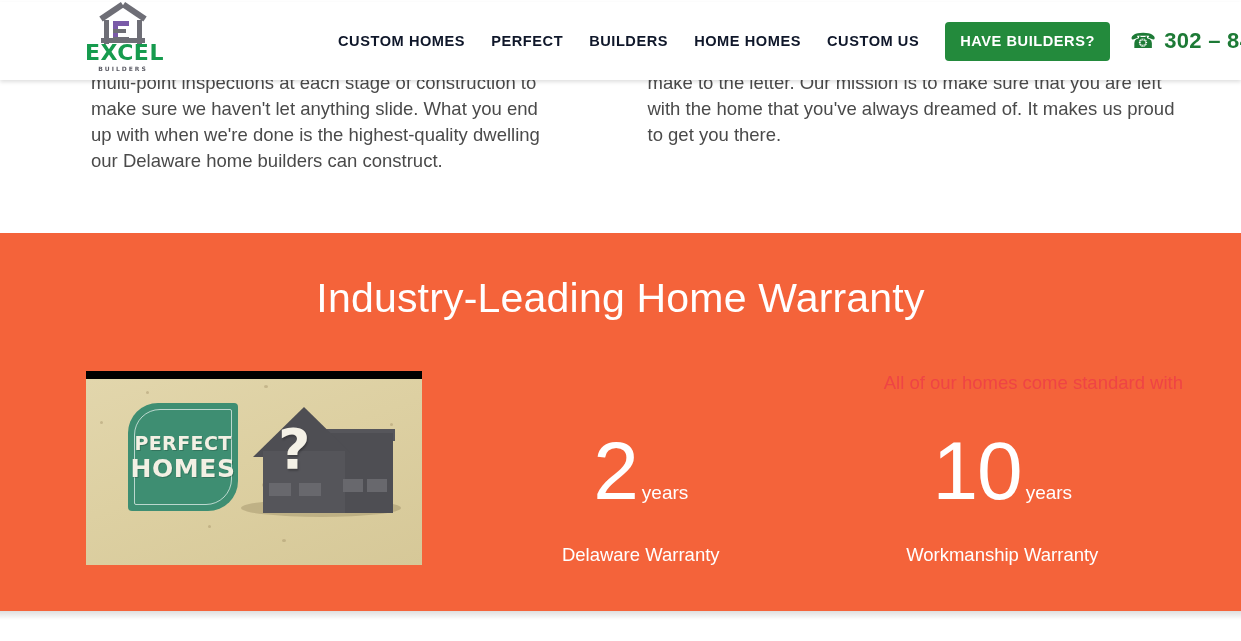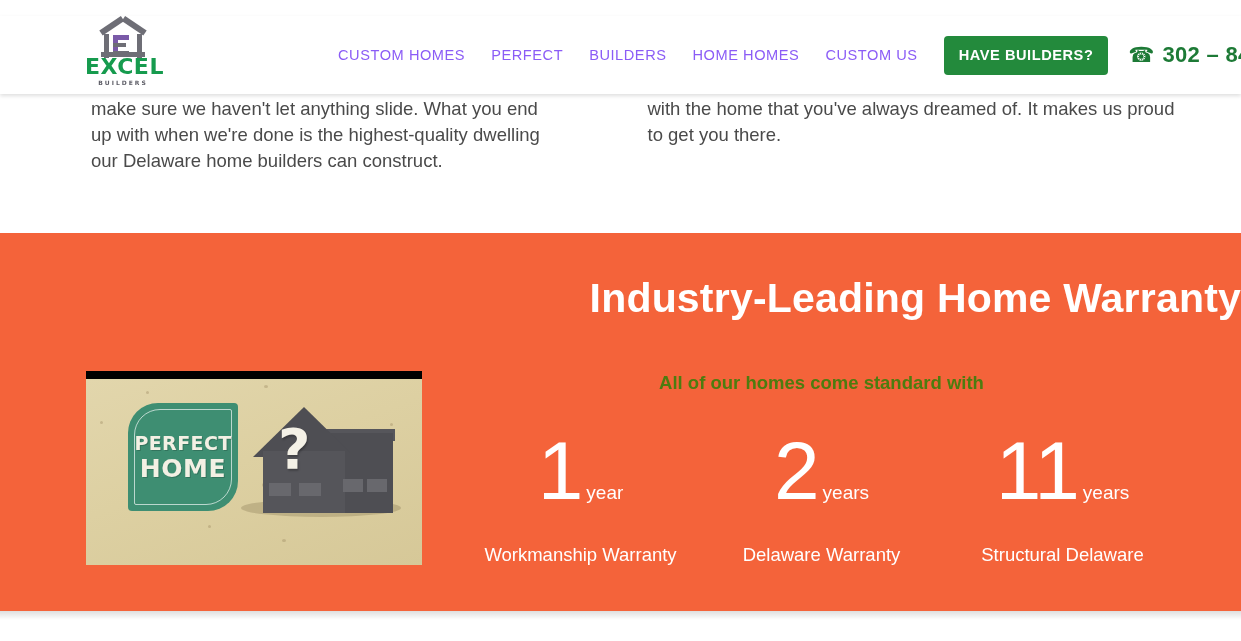--- a/index.html
+++ b/index.html
@@ -51,24 +51,24 @@
     width: 1241px;
     height: 378px;
     background: #f4633a;
   }
 
   .warranty-title {
     position: absolute;
     top: 272px;
     left: 0;
     width: 1241px;
-    text-align: right;
+    text-align: center;
     font-size: 41px;
     line-height: 52px;
-    font-weight: 700;
+    font-weight: 400;
     color: #ffffff;
     letter-spacing: 0.2px;
   }
 
   
   .video-wrap {
     position: absolute;
     top: 371px;
     left: 81px;
     width: 341px;
@@ -193,25 +193,25 @@
     background: rgba(150,130,90,0.35);
     border-radius: 50%;
   }
 
   
   .stats-lead {
     position: absolute;
     top: 371px;
     left: 460px;
     width: 723px;
-    text-align: center;
-    color: #4d7c0f;
+    text-align: right;
+    color: #ef4444;
     font-size: 18.5px;
     line-height: 24px;
-    font-weight: 700;
+    font-weight: 400;
   }
   .stats-row {
     position: absolute;
     top: 425px;
     left: 460px;
     width: 723px;
     display: flex;
   }
   .stat {
     flex: 1 1 0;
@@ -257,21 +257,21 @@
     position: absolute;
     top: 0; left: 0;
     width: 100%;
     height: 9px;
     background: linear-gradient(to bottom, rgba(0,0,0,0.13), rgba(0,0,0,0));
   }
 
   
   .header {
     position: absolute;
-    top: 16px; left: 0;
+    top: 2px; left: 0;
     width: 1241px;
     height: 78px;
     background: #ffffff;
     box-shadow: 0 2px 4px rgba(0,0,0,0.13);
     z-index: 50;
     display: flex;
     align-items: center;
   }
 
   .logo {
@@ -372,23 +372,23 @@
   .nav {
     position: absolute;
     left: 338px;
     top: 0;
     height: 78px;
     display: flex;
     align-items: center;
     gap: 0;
   }
   .nav-item {
-    color: #8b5cf6;
+    color: #0f172a;
     font-size: 14.6px;
-    font-weight: normal;
+    font-weight: bold;
     letter-spacing: 0.55px;
     text-decoration: none;
     white-space: nowrap;
     margin-right: 26px;
     cursor: pointer;
   }
   .cta-btn {
     background: #238a3c;
     color: #ffffff;
     font-size: 14.6px;
@@ -451,21 +451,21 @@
       <span class="speck" style="left:14px;top:42px;width:3px;height:3px;"></span>
       <span class="speck" style="left:176px;top:104px;width:4px;height:4px;"></span>
       <span class="speck" style="left:122px;top:146px;width:3px;height:3px;"></span>
       <span class="speck" style="left:196px;top:160px;width:4px;height:3px;"></span>
       <span class="speck" style="left:304px;top:44px;width:3px;height:3px;"></span>
 
       <div class="ph-badge">
         <div class="ph-badge-inner"></div>
         <div class="ph-text">
           <span>PERFECT</span><br>
-          <span class="big">HOME</span>
+          <span class="big">HOMES</span>
         </div>
       </div>
 
       <div class="house-shadow"></div>
       <div class="house">
         <div class="house-wing-roof"></div>
         <div class="house-wing"></div>
         <div class="house-roof"></div>
         <div class="house-body"></div>
         <div class="house-win" style="left:18px;top:76px;width:22px;"></div>
@@ -475,39 +475,33 @@
       </div>
       <div class="qmark">?</div>
 
     </div>
   </div>
 
   <div class="stats-lead">All of our homes come standard with</div>
 
   <div class="stats-row">
 
-    <div class="stat">
-      <span class="stat-figure">
-        <span class="stat-num">1</span><span class="stat-unit">year</span>
-      </span>
-      <span class="stat-label">Workmanship Warranty</span>
-    </div>
 
     <div class="stat">
       <span class="stat-figure">
         <span class="stat-num">2</span><span class="stat-unit">years</span>
       </span>
       <span class="stat-label">Delaware Warranty</span>
     </div>
 
     <div class="stat">
       <span class="stat-figure">
-        <span class="stat-num">11</span><span class="stat-unit">years</span>
+        <span class="stat-num">10</span><span class="stat-unit">years</span>
       </span>
-      <span class="stat-label">Structural Delaware</span>
+      <span class="stat-label">Workmanship Warranty</span>
     </div>
 
   </div>
 
   <div class="below-band">
     <div class="below-band-shade"></div>
   </div>
 
 </div>
 

